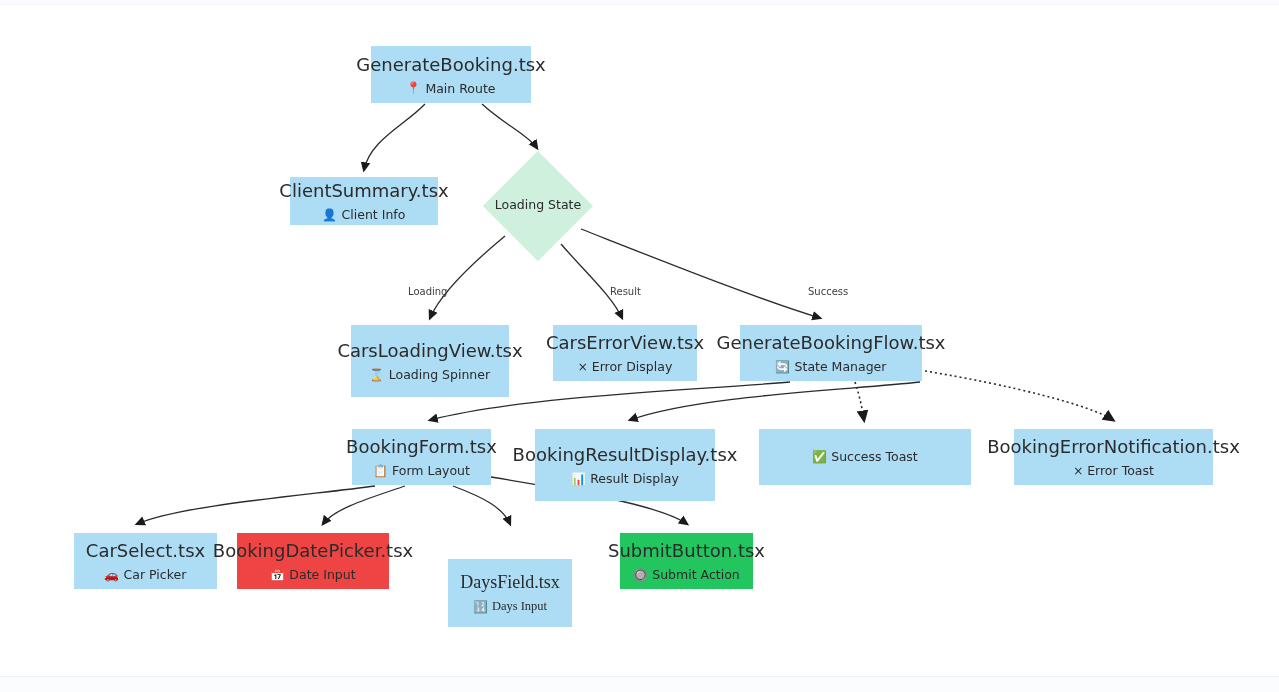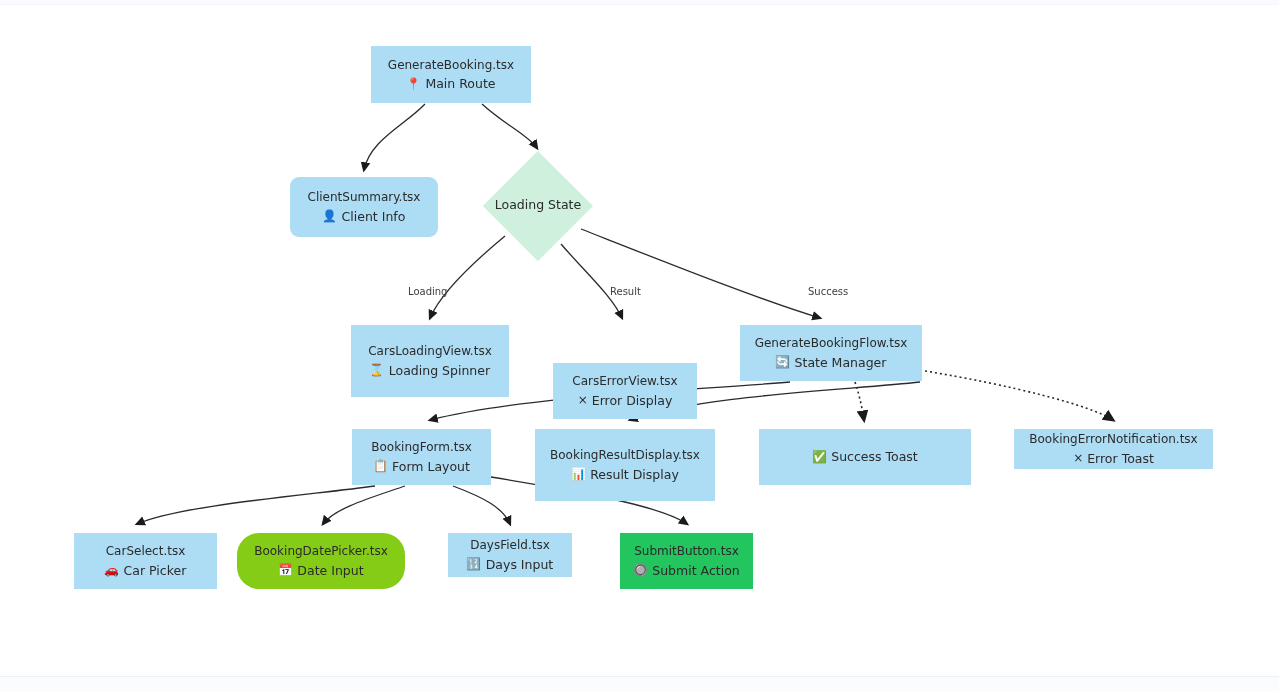--- a/index.html
+++ b/index.html
@@ -42,21 +42,21 @@
     display: flex;
     flex-direction: column;
     align-items: center;
     justify-content: center;
     color: #2b2b2b;
     font-size: 12.5px;
     line-height: 1.55;
     text-align: center;
     white-space: nowrap;
   }
-  .node .title { font-size: 12px; }
+  .node .title { font-size: 18px; }
   .node .sub {
     font-size: 12.5px;
     display: inline-flex;
     align-items: center;
     gap: 4px;
   }
   .node .sub .ico {
     font-size: 12px;
     line-height: 1;
     display: inline-block;
@@ -119,37 +119,37 @@
     </div>
 
   <div id="nodes">
       <div class="node" style="left: 371px; top: 46px; width: 160px; height: 57px; background: rgb(173, 220, 245);">
         <div class="title">GenerateBooking.tsx</div>
         <div class="sub">
           <span class="ico">📍</span>
           <span>Main Route</span>
         </div>
       </div>
-      <div class="node" style="left: 290px; top: 177px; width: 148px; height: 60px; background: rgb(173, 220, 245); border-radius: 9px;">
+      <div class="node" style="left: 290px; top: 177px; width: 148px; height: 48px; background: rgb(173, 220, 245);">
         <div class="title">ClientSummary.tsx</div>
         <div class="sub">
           <span class="ico">👤</span>
           <span>Client Info</span>
         </div>
       </div>
       <div class="diamond" style="left: 499.115px; top: 167.115px; width: 77.77px; height: 77.77px;"></div>
       <div class="diamond-label" style="left: 483px; top: 197px; width: 110px;">Loading State</div>
       <div class="node" style="left: 351px; top: 325px; width: 158px; height: 72px; background: rgb(173, 220, 245);">
         <div class="title">CarsLoadingView.tsx</div>
         <div class="sub">
           <span class="ico">⌛</span>
           <span>Loading Spinner</span>
         </div>
       </div>
-      <div class="node" style="left: 553px; top: 325px; width: 144px; height: 56px; background: rgb(173, 220, 245); margin-top: 38px;">
+      <div class="node" style="left: 553px; top: 325px; width: 144px; height: 56px; background: rgb(173, 220, 245);">
         <div class="title">CarsErrorView.tsx</div>
         <div class="sub">
           <span class="ico">×</span>
           <span>Error Display</span>
         </div>
       </div>
       <div class="node" style="left: 740px; top: 325px; width: 182px; height: 56px; background: rgb(173, 220, 245);">
         <div class="title">GenerateBookingFlow.tsx</div>
         <div class="sub">
           <span class="ico">🔄</span>
@@ -169,42 +169,42 @@
           <span class="ico">📊</span>
           <span>Result Display</span>
         </div>
       </div>
       <div class="node" style="left: 759px; top: 429px; width: 212px; height: 56px; background: rgb(173, 220, 245);">
         <div class="sub">
           <span class="ico">✅</span>
           <span>Success Toast</span>
         </div>
       </div>
-      <div class="node" style="left: 1014px; top: 429px; width: 199px; height: 40px; background: rgb(173, 220, 245);">
+      <div class="node" style="left: 1014px; top: 429px; width: 199px; height: 56px; background: rgb(173, 220, 245);">
         <div class="title">BookingErrorNotification.tsx</div>
         <div class="sub">
           <span class="ico">×</span>
           <span>Error Toast</span>
         </div>
       </div>
       <div class="node" style="left: 74px; top: 533px; width: 143px; height: 56px; background: rgb(173, 220, 245);">
         <div class="title">CarSelect.tsx</div>
         <div class="sub">
           <span class="ico">🚗</span>
           <span>Car Picker</span>
         </div>
       </div>
-      <div class="node" style="left: 237px; top: 533px; width: 168px; height: 56px; background: #84cc16; border-radius: 22px;">
+      <div class="node" style="left: 237px; top: 533px; width: 152px; height: 56px; background: #ef4444;">
         <div class="title">BookingDatePicker.tsx</div>
         <div class="sub">
           <span class="ico">📅</span>
           <span>Date Input</span>
         </div>
       </div>
-      <div class="node" style="left: 448px; top: 533px; width: 124px; height: 44px; background: rgb(173, 220, 245);">
+      <div class="node" style="left: 448px; top: 559px; width: 124px; height: 68px; background: rgb(173, 220, 245); font-family: Liberation Serif, serif;">
         <div class="title">DaysField.tsx</div>
         <div class="sub">
           <span class="ico">🔢</span>
           <span>Days Input</span>
         </div>
       </div>
       <div class="node" style="left: 620px; top: 533px; width: 133px; height: 56px; background: #22c55e;">
         <div class="title">SubmitButton.tsx</div>
         <div class="sub">
           <span class="ico">🔘</span>

